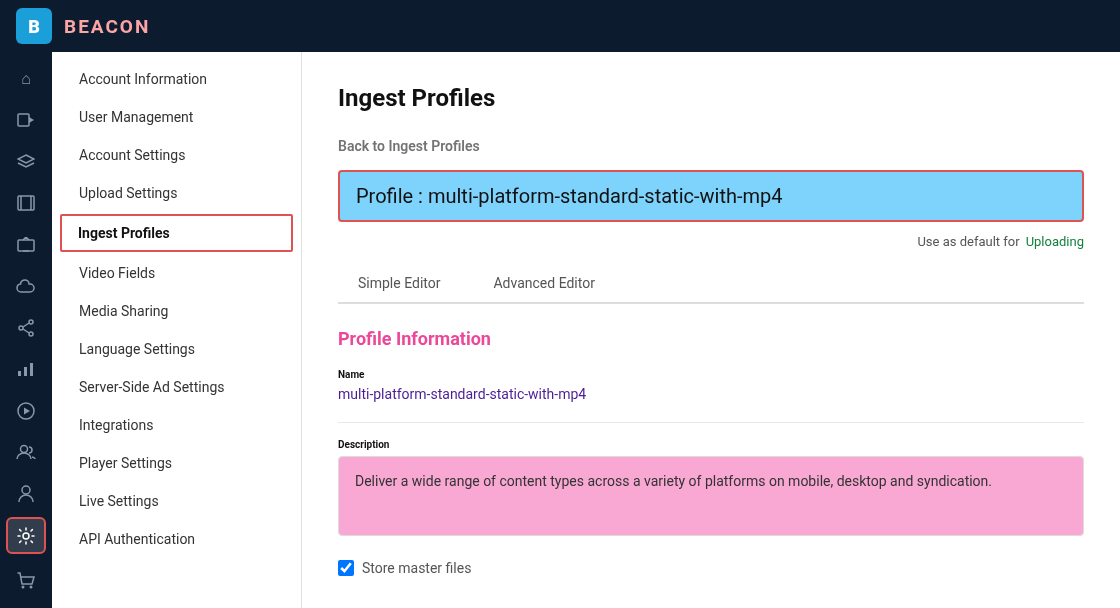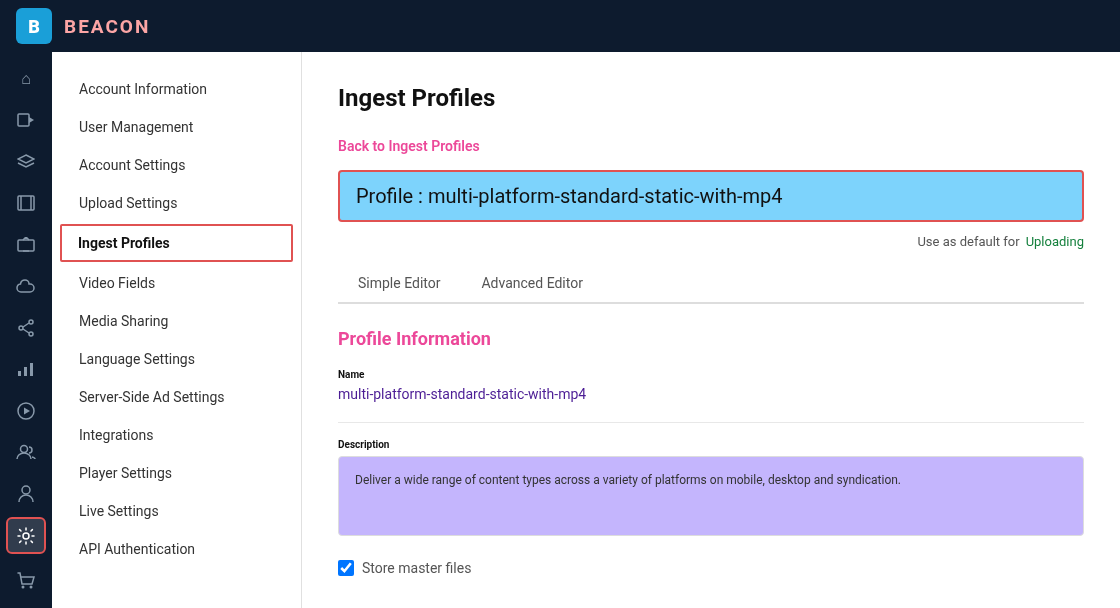--- a/index.html
+++ b/index.html
@@ -72,21 +72,21 @@
     }
     .icon-sidebar .spacer { flex: 1; }
 
     
     .left-menu {
       width: 250px;
       background: white;
       border-right: 1px solid #e0e0e0;
       overflow-y: auto;
       flex-shrink: 0;
-      padding: 18px 0;
+      padding: 8px 0;
     }
     .left-menu .menu-item {
       padding: 11px 24px;
       font-size: 14px;
       color: #333;
       cursor: pointer;
       border-left: 3px solid transparent;
     }
     .left-menu .menu-item.active {
       font-weight: 700;
@@ -106,21 +106,21 @@
     }
 
     .page-title {
       font-size: 24px;
       font-weight: 700;
       color: #111;
       margin-bottom: 24px;
     }
 
     .back-link {
-      color: #ec4899;
+      color: #737373;
       font-size: 14px;
       font-weight: 600;
       cursor: pointer;
       margin-bottom: 16px;
       display: inline-block;
     }
 
     .profile-header-box {
       border: 2px solid #e05252;
       border-radius: 4px;
@@ -142,21 +142,21 @@
     }
     .default-row .upload-link {
       color: #15803d;
       cursor: pointer;
       margin-left: 6px;
     }
 
     
     .tabs {
       display: flex;
-      gap: 1px;
+      gap: 13px;
       border-bottom: 2px solid #ddd;
       margin-bottom: 24px;
     }
     .tab {
       padding: 10px 20px;
       font-size: 14px;
       color: #555;
       cursor: pointer;
       border-bottom: 3px solid transparent;
       margin-bottom: -2px;
@@ -184,23 +184,23 @@
     .field-divider {
       border: none;
       border-top: 1px solid #e8e8e8;
       margin: 16px 0;
     }
 
     .description-box {
       border: 1px solid #ddd;
       border-radius: 4px;
       padding: 16px;
-      font-size: 12px;
+      font-size: 14px;
       color: #333;
-      background: #c4b5fd;
+      background: #f9a8d4;
       margin-bottom: 24px;
       min-height: 80px;
     }
 
     .checkbox-row {
       display: flex;
       align-items: center;
       gap: 8px;
       font-size: 14px;
       color: #555;

